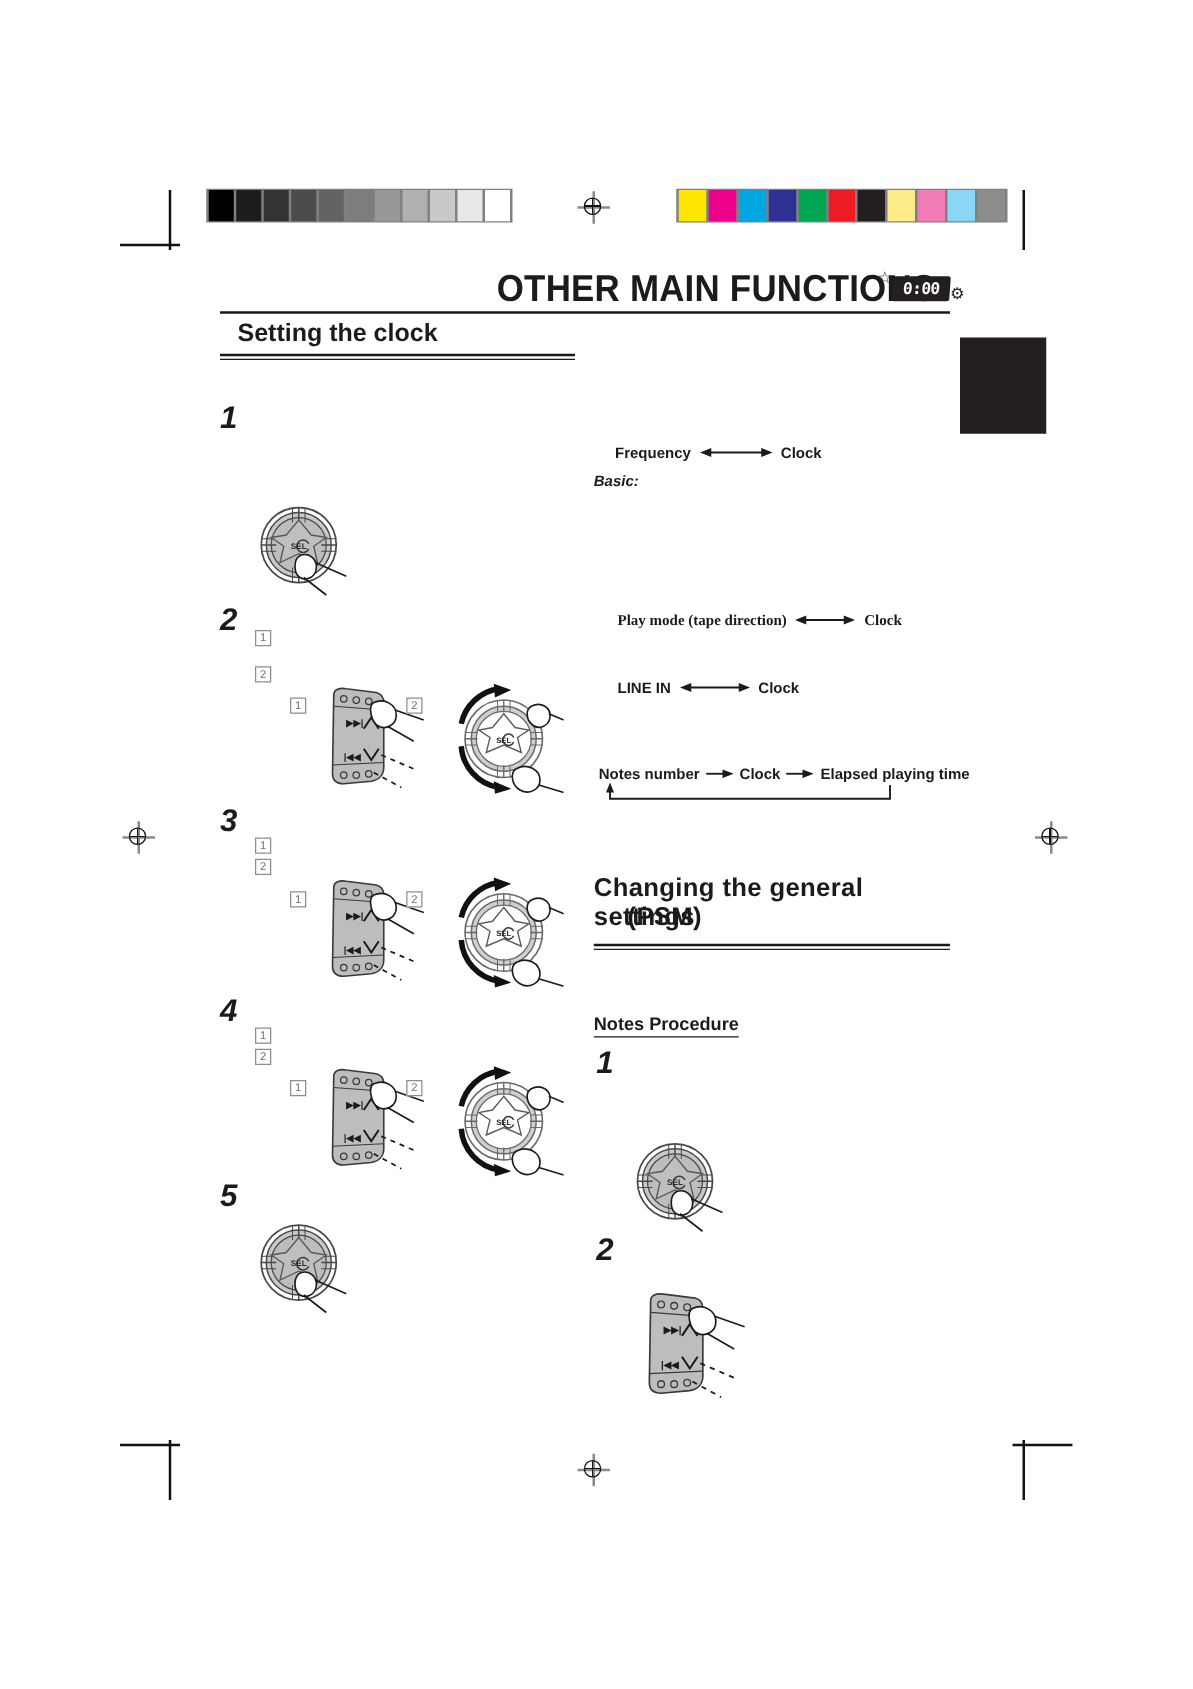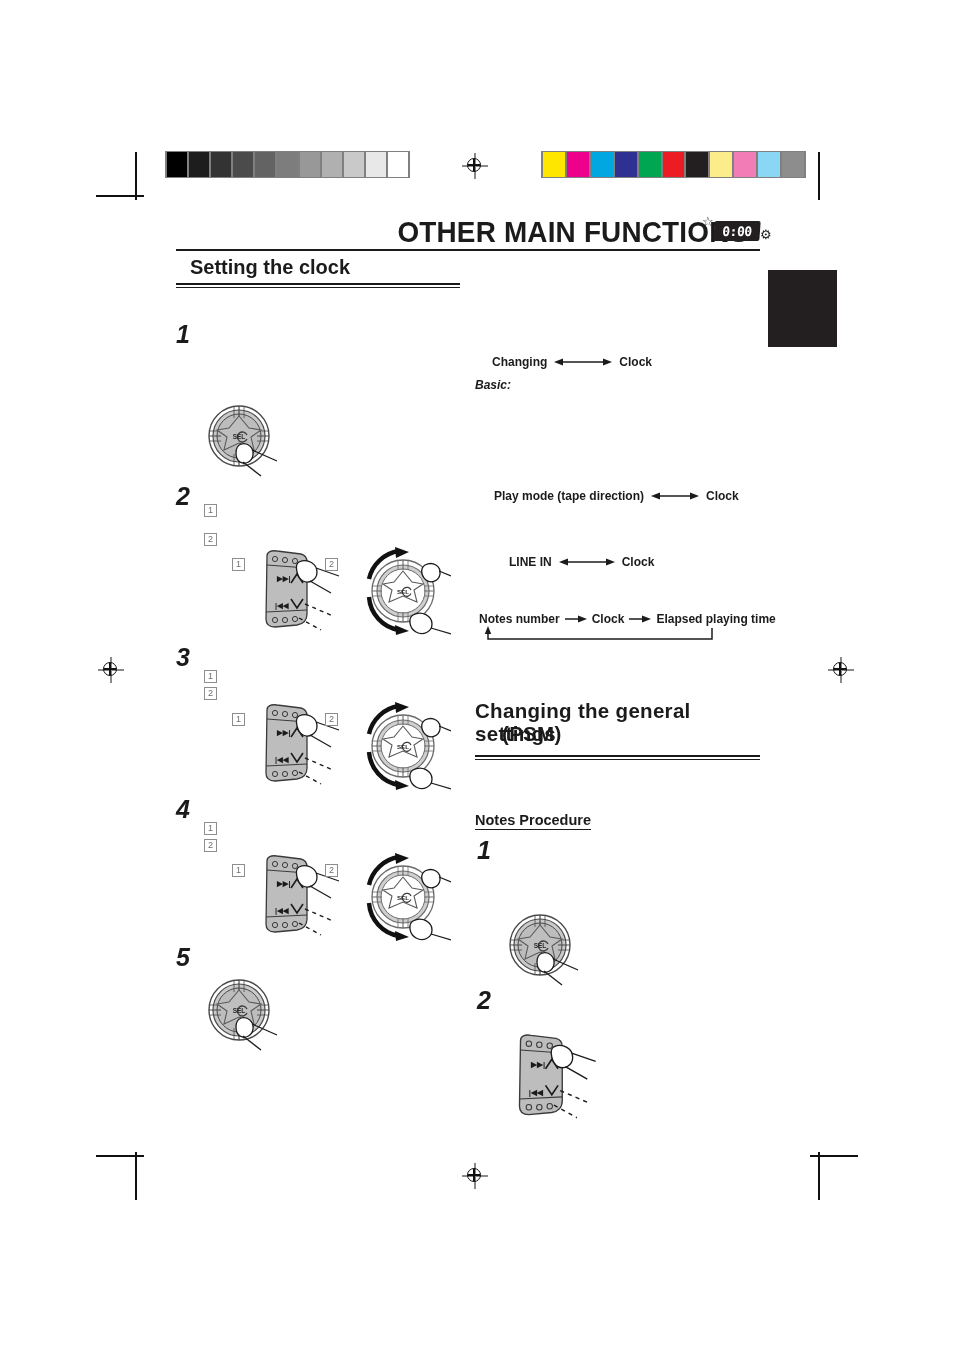--- a/index.html
+++ b/index.html
@@ -373,46 +373,46 @@
     <text x="32" y="35" font-family="Liberation Sans, sans-serif" font-size="6.5" font-weight="bold" fill="#2a2a2a" text-anchor="middle">SEL</text>
     <g fill="#ffffff" stroke="#1b1b1b" stroke-width="1.3">
       <path d="M34 40 c7 -2 13 4 12 11 c-1 7 -8 10 -13 7 c-5 -3 -6 -15 1 -18 Z"></path>
     </g>
     <path d="M45 46 L70 57" stroke="#1b1b1b" stroke-width="1.3" fill="none"></path>
     <path d="M36 58 L54 72" stroke="#1b1b1b" stroke-width="1.3" fill="none"></path>
   </svg>
 </div>
 
 <div class="flowline" style="left:492px;top:356px;">
-  <span class="t">Changing</span>
+  <span class="t">Frequency</span>
   <span class="arrow-wrap">
     <svg class="ar" width="58" height="12" viewBox="0 0 58 12">
       <path d="M6 6 H52" stroke="#1b1b1b" stroke-width="1.5"></path>
       <path d="M0 6 L9 2.4 L9 9.6 Z" fill="#1b1b1b"></path>
       <path d="M58 6 L49 2.4 L49 9.6 Z" fill="#1b1b1b"></path>
     </svg>
   </span>
   <span class="t">Clock</span>
 </div>
 
 <div class="notes" style="left:475px;top:378px;">Basic:</div>
 
-<div class="flowline" style="left:494px;top:490px;">
+<div class="flowline" style="left:494px;top:490px;font-family:Liberation Serif, serif;">
   <span class="t">Play mode (tape direction)</span>
   <span class="arrow-wrap">
     <svg class="ar" width="48" height="12" viewBox="0 0 48 12">
       <path d="M6 6 H42" stroke="#1b1b1b" stroke-width="1.5"></path>
       <path d="M0 6 L9 2.4 L9 9.6 Z" fill="#1b1b1b"></path>
       <path d="M48 6 L39 2.4 L39 9.6 Z" fill="#1b1b1b"></path>
     </svg>
   </span>
   <span class="t">Clock</span>
 </div>
 
-<div class="flowline" style="left:494px;top:556px;margin-left:15px;">
+<div class="flowline" style="left:494px;top:544px;">
   <span class="t">LINE IN</span>
   <span class="arrow-wrap">
     <svg class="ar" width="56" height="12" viewBox="0 0 56 12">
       <path d="M6 6 H50" stroke="#1b1b1b" stroke-width="1.5"></path>
       <path d="M0 6 L9 2.4 L9 9.6 Z" fill="#1b1b1b"></path>
       <path d="M56 6 L47 2.4 L47 9.6 Z" fill="#1b1b1b"></path>
     </svg>
   </span>
   <span class="t">Clock</span>
 </div>

